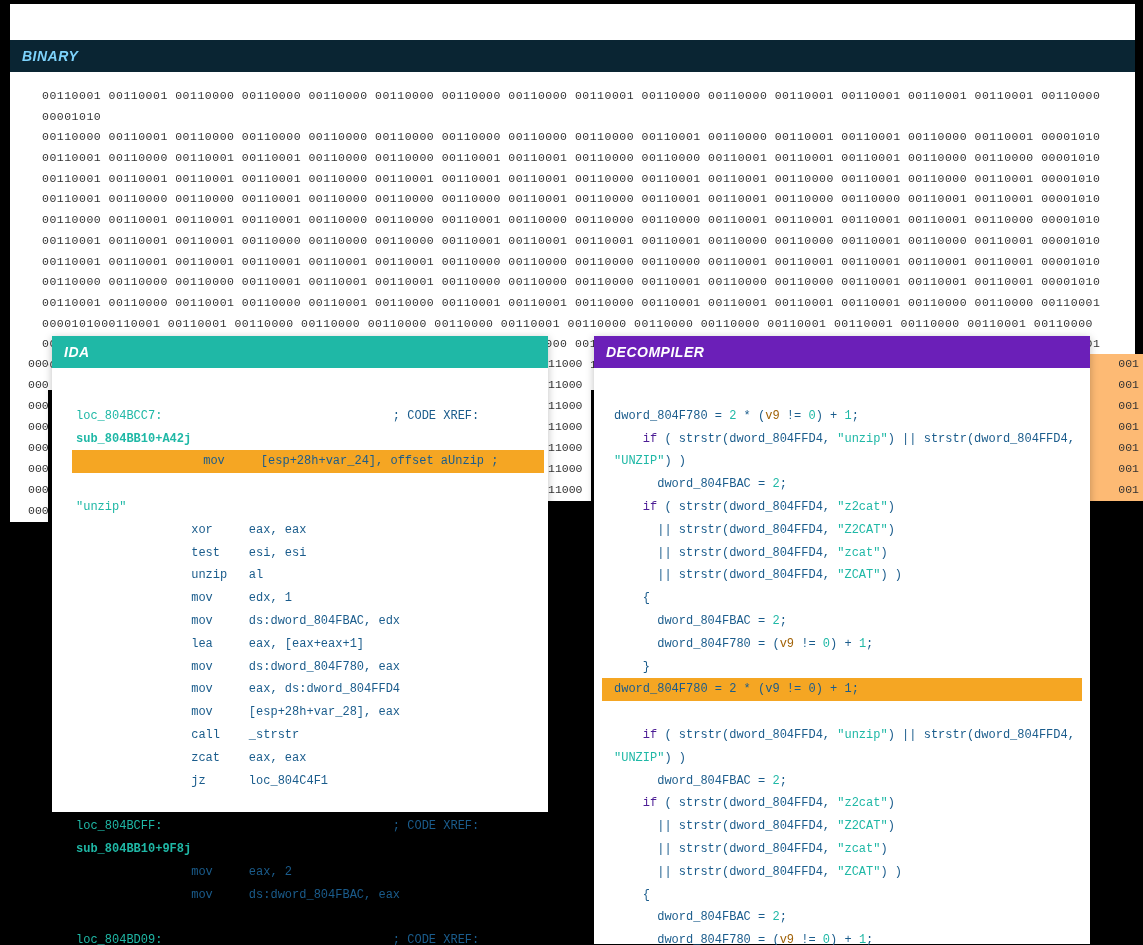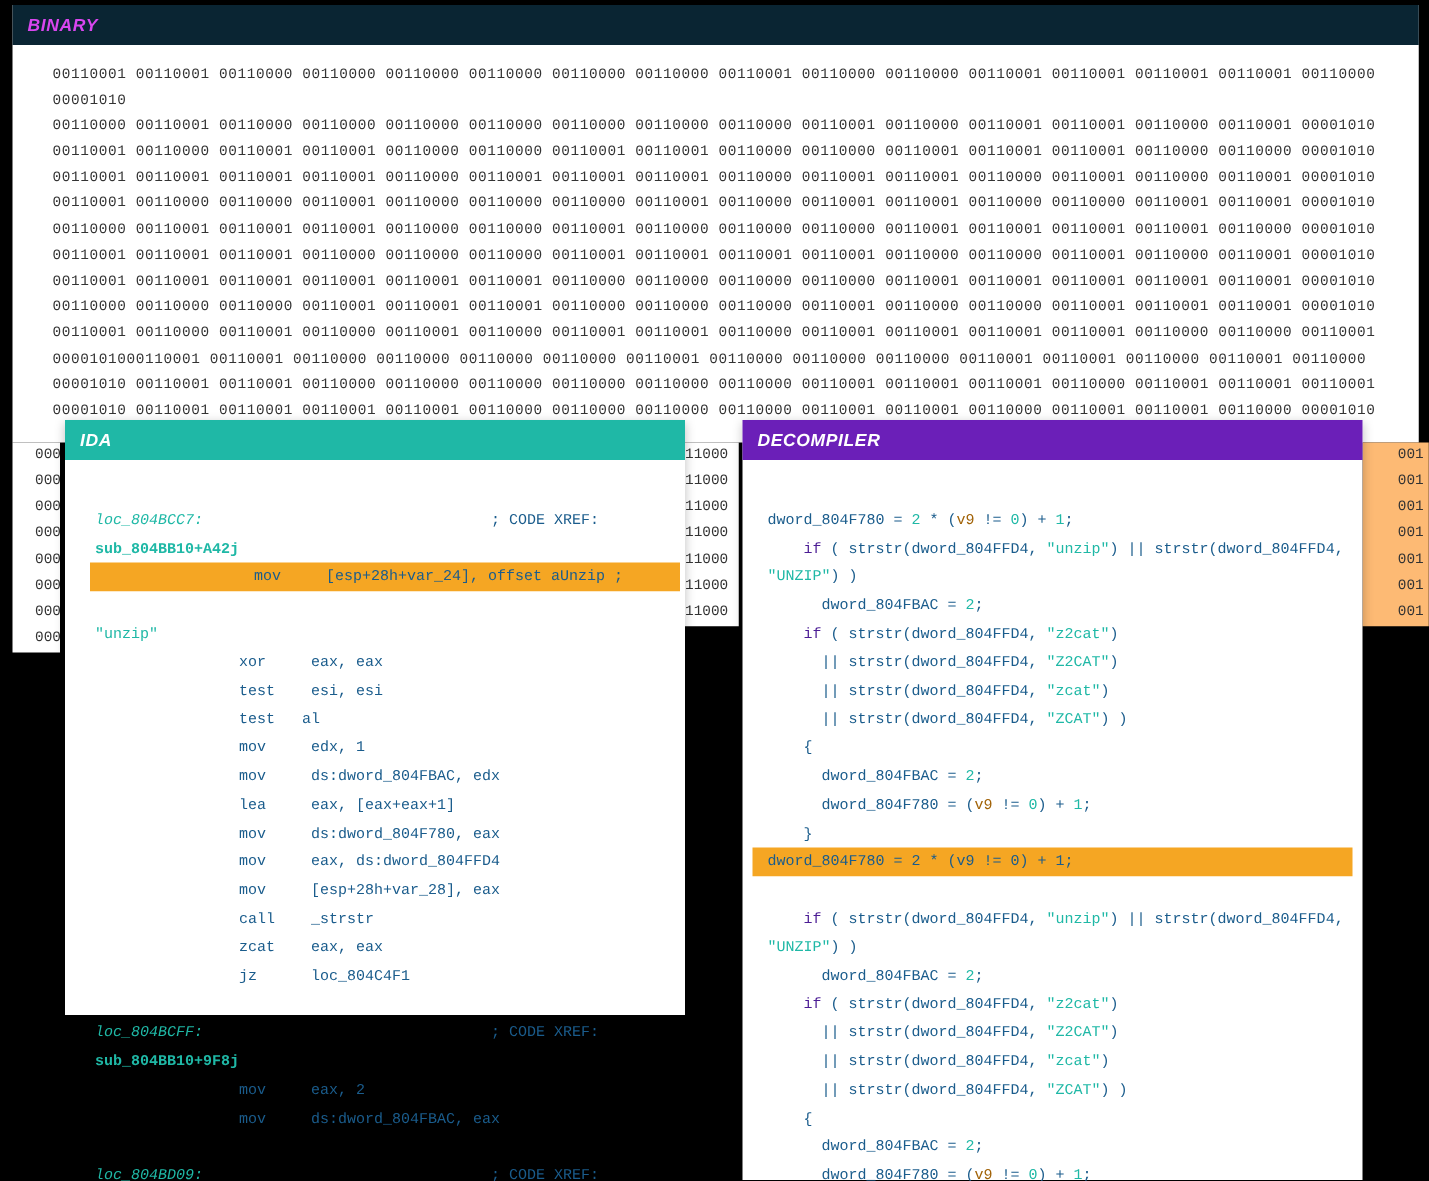--- a/index.html
+++ b/index.html
@@ -14,27 +14,28 @@
   }
   .binary-panel {
     position: absolute;
     left: 10px;
     top: 4px;
     width: 1125px;
     background: #fff;
   }
   .binary-header {
     background: #0a2533;
-    color: #d946ef;
+    color: #7dd3fc;
     font-family: Arial, sans-serif;
     font-weight: 900;
     font-style: italic;
     font-size: 14px;
     padding: 8px 12px;
     letter-spacing: 0.5px;
+    margin-top: 36px;
   }
   .binary-body {
     padding: 14px 32px;
     color: #333;
     font-size: 11.5px;
     line-height: 1.8;
     letter-spacing: 0.5px;
     white-space: pre-wrap;
     word-break: break-all;
   }
@@ -96,21 +97,21 @@
     padding: 8px 12px;
     letter-spacing: 0.5px;
   }
   .ida-body {
     padding: 14px 4px 14px 24px;
     color: #1a5c8c;
     font-size: 12px;
     line-height: 1.9;
     white-space: pre;
   }
-  .ida-body .loc { color: #1fb8a6; font-style: italic; }
+  .ida-body .loc { color: #1fb8a6; }
   .ida-body .sub { color: #1fb8a6; font-weight: bold; }
   .ida-body .cmt { color: #1a5c8c; }
   .ida-body .str { color: #1fb8a6; }
   .ida-body .hl-line {
     background: #f5a623;
     display: block;
     margin-left: -4px;
     padding-left: 16px;
     color: #1a5c8c;
   }
@@ -204,21 +205,21 @@
 
 <div class="ida-panel">
   <div class="ida-header">IDA</div>
   <div class="ida-body" id="ida-body"><span></span>
 <span><span class="loc">loc_804BCC7:</span><span class="cmt">                                ; CODE XREF:</span></span>
 <span class="sub">sub_804BB10+A42j</span>
 <span class="hl-line">                mov     [esp+28h+var_24], offset aUnzip ;</span>
 <span class="str">"unzip"</span>
 <span>                xor     eax, eax</span>
 <span>                test    esi, esi</span>
-<span>                test   al</span>
+<span>                unzip   al</span>
 <span>                mov     edx, 1</span>
 <span>                mov     ds:dword_804FBAC, edx</span>
 <span>                lea     eax, [eax+eax+1]</span>
 <span>                mov     ds:dword_804F780, eax</span>
 <span>                mov     eax, ds:dword_804FFD4</span>
 <span>                mov     [esp+28h+var_28], eax</span>
 <span>                call    _strstr</span>
 <span>                zcat    eax, eax</span>
 <span>                jz      loc_804C4F1</span>
 <span></span>

